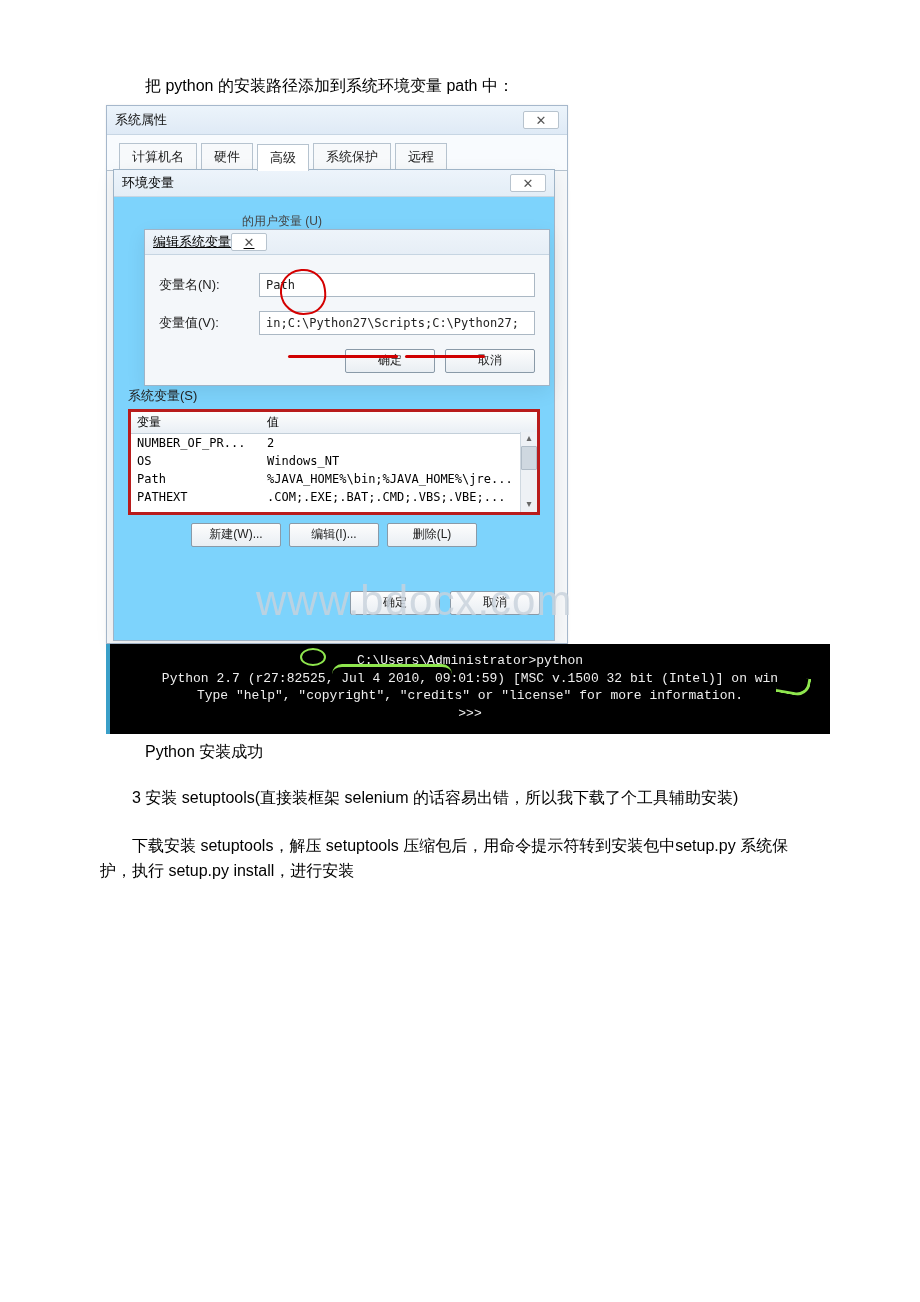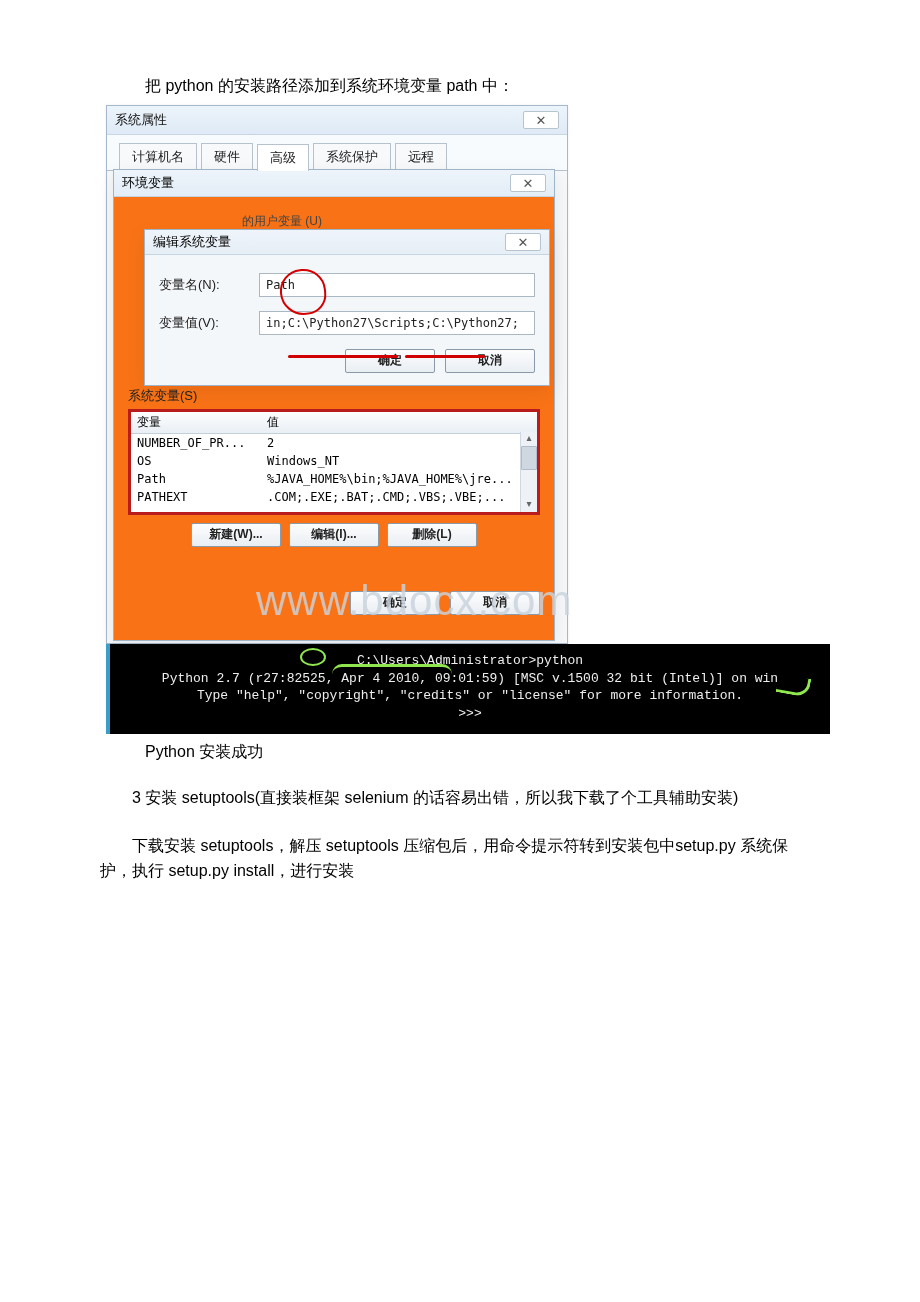--- a/index.html
+++ b/index.html
@@ -86,21 +86,21 @@
     position: relative;
     height: 472px;
   }
   
   .env-dialog {
     position: absolute;
     top: -2px;
     left: 6px;
     width: 440px;
     height: 470px;
-    background: #f97316;
+    background: #7dd3fc;
     border: 1px solid #9fb4c7;
     box-shadow: 0 6px 18px rgba(0,0,0,0.08);
   }
   .env-titlebar {
     height: 26px;
     display: flex;
     align-items: center;
     justify-content: space-between;
     padding: 0 8px;
     background: linear-gradient(#edf4fb, #e3edf6);
@@ -124,25 +124,25 @@
     position: absolute;
     top: 16px;
     left: 128px;
     font-size: 12px;
     color: #444;
   }
   .edit-titlebar {
     height: 24px;
     display: flex;
     align-items: center;
-    justify-content: space-between;
     padding: 0 8px;
     background: linear-gradient(#eef4fa, #e6eef6);
     border-bottom: 1px solid #c6d5e2;
     font-size: 13px;
+    text-decoration: underline;
   }
   .edit-body {
     padding: 18px 14px 12px 14px;
   }
   .field-row {
     display: flex;
     align-items: center;
     margin-bottom: 14px;
   }
   .field-label {
@@ -170,21 +170,20 @@
     min-width: 72px;
     height: 22px;
     border: 1px solid #8a9aa8;
     background: linear-gradient(#fdfdfd, #e9eef3);
     font-size: 12px;
     border-radius: 2px;
     text-align: center;
     line-height: 20px;
     padding: 0 8px;
     color: #222;
-    font-weight: bold;
   }
   .sysvar-group {
     margin-top: 178px;
   }
   .group-label {
     font-size: 13px;
     color: #222;
     margin-bottom: 4px;
   }
   .syslist {
@@ -445,21 +444,21 @@
       </div>
     </div>
 
     <div class="watermark">www.bdocx.com</div>
 
     <div class="terminal">
       <div class="annot-circle-green1"></div>
       <div class="annot-circle-green2"></div>
       <div class="annot-swoosh"></div>
       <div>C:\Users\Administrator&gt;python</div>
-      <div>Python 2.7 (r27:82525, Apr  4 2010, 09:01:59) [MSC v.1500 32 bit (Intel)] on win</div>
+      <div>Python 2.7 (r27:82525, Jul  4 2010, 09:01:59) [MSC v.1500 32 bit (Intel)] on win</div>
       <div>Type "help", "copyright", "credits" or "license" for more information.</div>
       <div>&gt;&gt;&gt;</div>
     </div>
 
   </div>
 
   <p class="caption">Python 安装成功</p>
 
   <p class="para">3 安装 setuptools(直接装框架 selenium 的话容易出错，所以我下载了个工具辅助安装)</p>
   <p class="para" style="text-indent:2em;">下载安装 setuptools，解压 setuptools 压缩包后，用命令提示符转到安装包中setup.py 系统保护，执行 setup.py install，进行安装</p>

